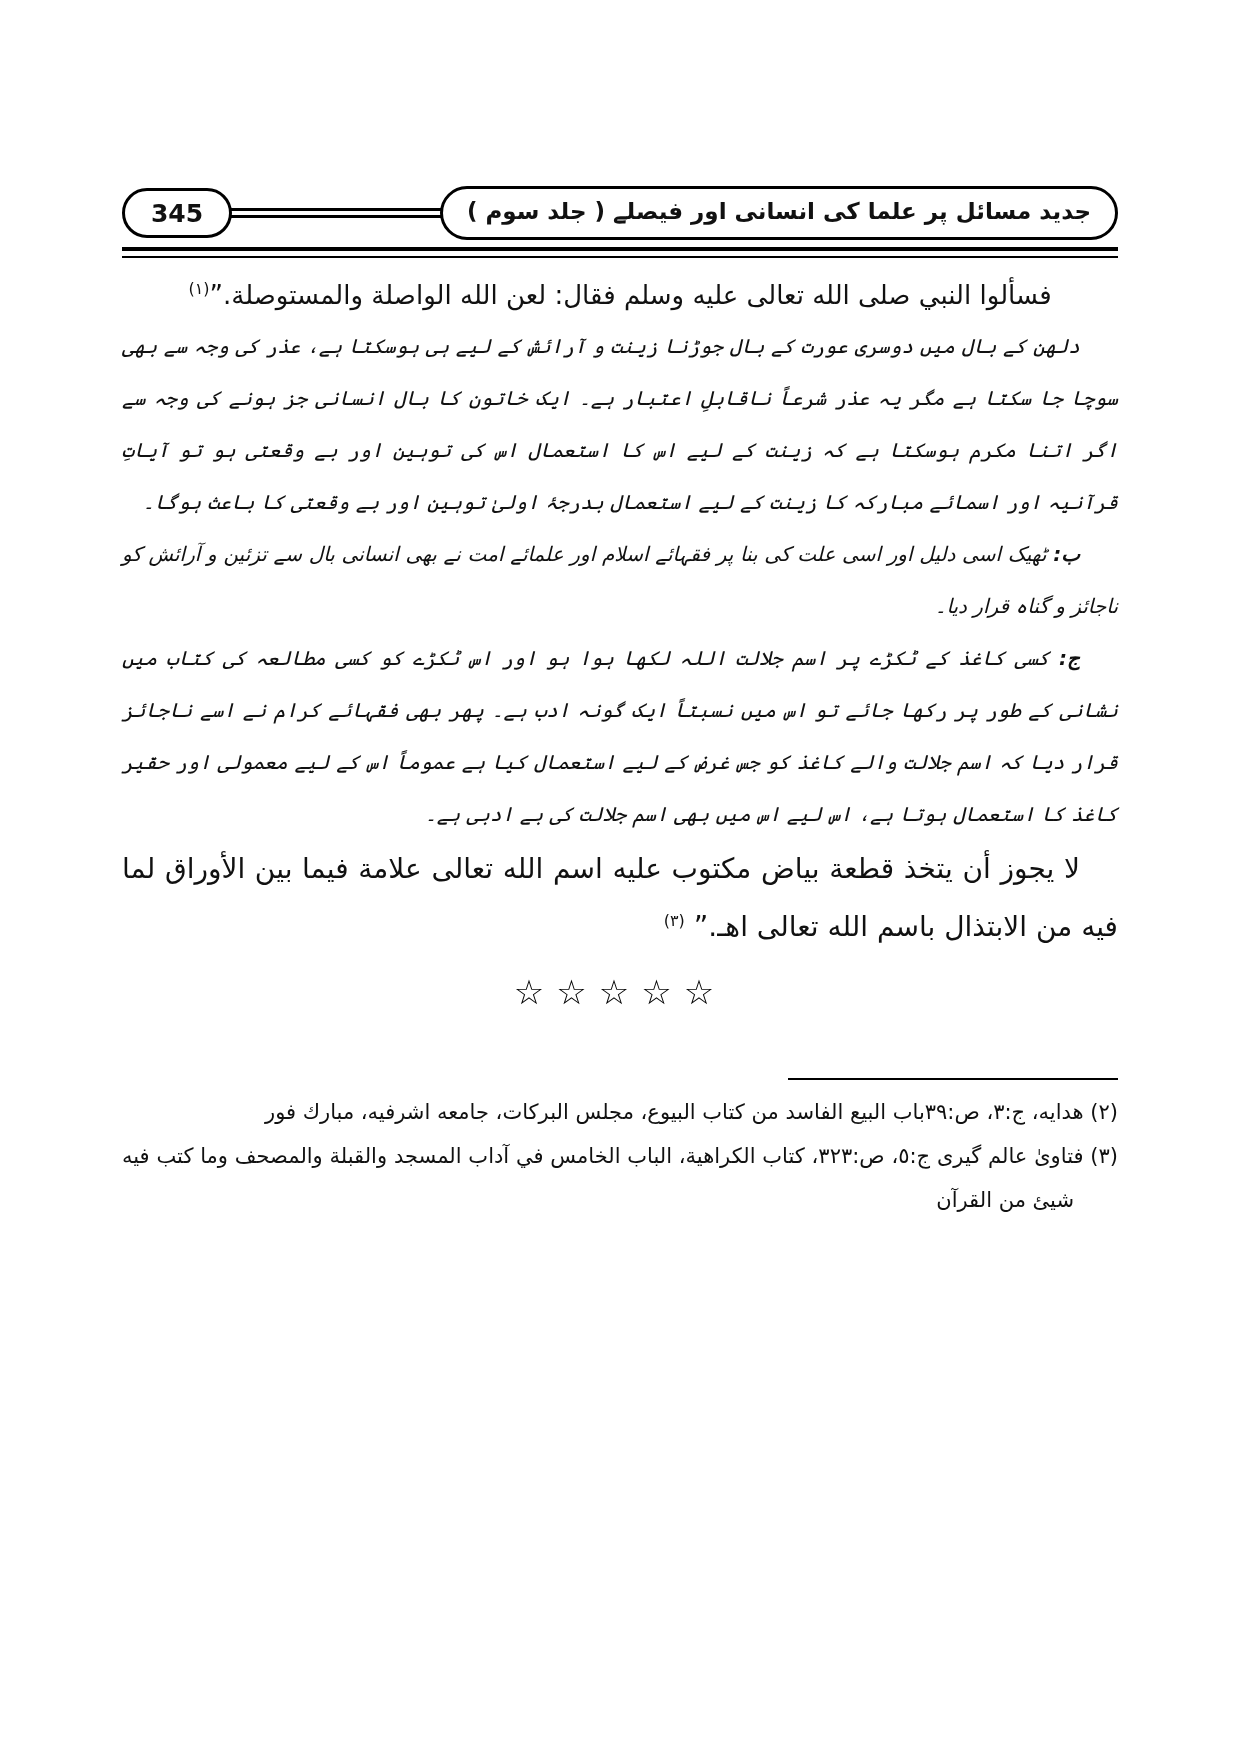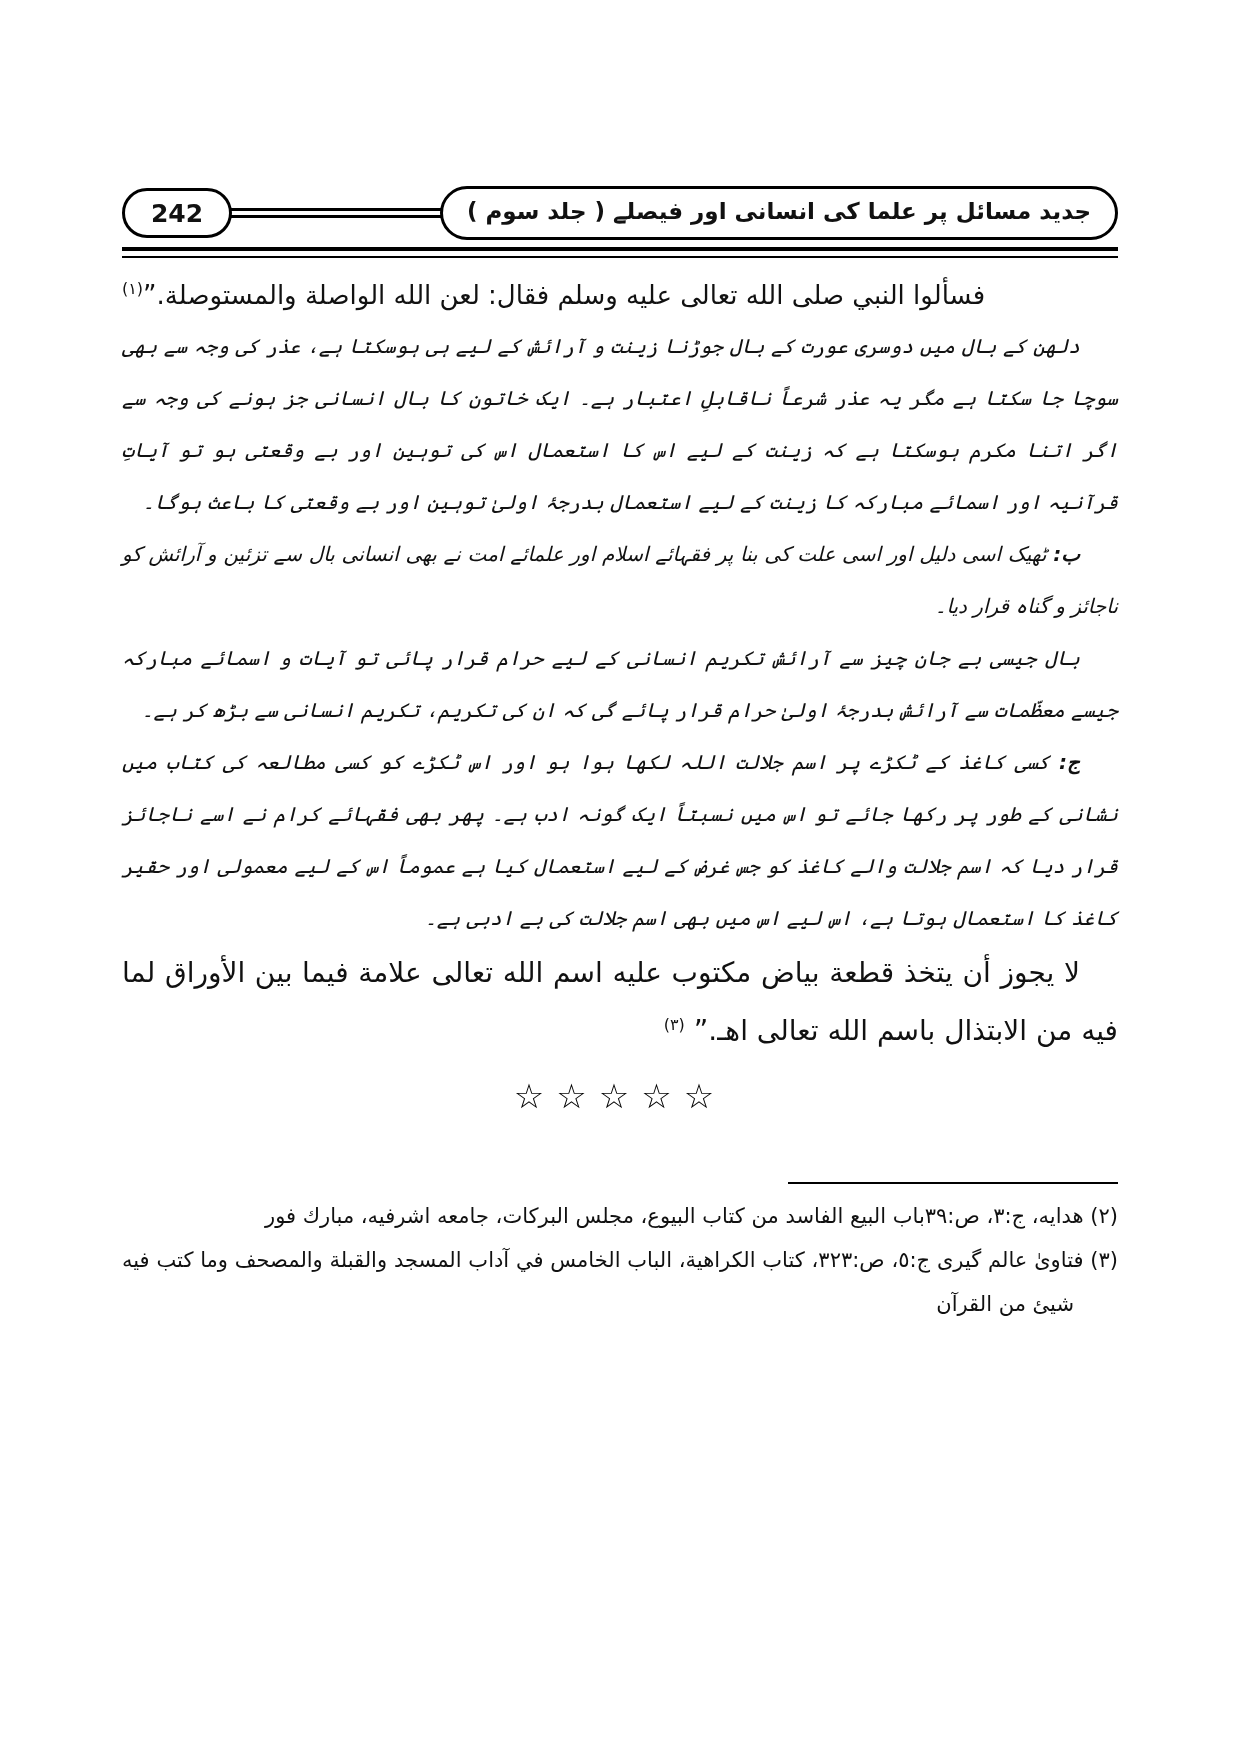--- a/index.html
+++ b/index.html
@@ -16,41 +16,41 @@
     display:flex; align-items:center; justify-content:center;
     box-sizing:border-box; position:relative; z-index:1;
   }
   .page-capsule { width:110px; height:50px; font-size:25px; font-weight:bold; }
   .title-capsule { height:54px; padding:2px 24px 6px 24px; font-size:23px; font-weight:bold; direction:rtl; white-space:nowrap; }
   .connector { flex:1; height:4px; border-top:3px solid #000; border-bottom:3px solid #000; margin:0 -6px; }
   .double-rule { margin-top:7px; height:5px; border-top:4px solid #000; border-bottom:2px solid #000; }
   
   .body { direction:rtl; margin-top:8px; }
   .body p { margin:0; }
-  .hadith-tail { font-size:26px; line-height:50px; text-align:left; padding-top:4px; }
+  .hadith-tail { font-size:26px; line-height:50px; text-align:center; padding-top:4px; }
   .urdu { font-size:20px; line-height:52px; text-align:justify; text-indent:38px;font-style:italic; }
   .heading { font-size:24px; line-height:54px; text-align:right; text-indent:38px; }
   .arabic-quote { font-size:28px; line-height:58px; text-align:justify; text-indent:38px; }
   .pmark { font-weight:bold; }
   sup.fnref { font-size:16px; vertical-align:super; line-height:0; }
   .stars { text-align:center; font-size:34px; letter-spacing:12px; margin-top:16px; color:#000; }
   
   .footnotes { direction:rtl; margin-top:66px; font-size:21px; line-height:44px; }
   .fn-rule { width:330px; border-top:2.5px solid #000; margin:0 0 10px auto; }
   .fn { text-align:justify; padding-right:44px; text-indent:-44px; margin:0; }
 </style>
 </head>
 <body>
 
 <div class="page">
 
   <header>
     <div class="header-row">
       <div class="capsule page-capsule">
-        <span>242</span>
+        <span>345</span>
       </div>
       <div class="connector"></div>
       <div class="capsule title-capsule">
         <span>جدید مسائل پر علما کی انسانی اور فیصلے ( جلد سوم )</span>
       </div>
     </div>
     <div class="double-rule"></div>
   </header>
 
   <main class="body">
@@ -59,21 +59,20 @@
 
     <p class="urdu">دلھن کے بال میں دوسری عورت کے بال جوڑنا زینت و آرائش کے لیے ہی ہوسکتا ہے، عذر کی وجہ سے بھی سوچا جا سکتا ہے مگر یہ عذر شرعاً ناقابلِ اعتبار ہے۔ ایک خاتون کا بال انسانی جز ہونے کی وجہ سے اگر اتنا مکرم ہوسکتا ہے کہ زینت کے لیے اس کا استعمال اس کی توہین اور بے وقعتی ہو تو آیاتِ قرآنیہ اور اسمائے مبارکہ کا زینت کے لیے استعمال بدرجۂ اولیٰ توہین اور بے وقعتی کا باعث ہوگا۔</p>
 
     <p class="urdu">
       <b class="pmark">ب:</b>
       <span>ٹھیک اسی دلیل اور اسی علت کی بنا پر فقہائے اسلام اور علمائے امت نے بھی انسانی بال سے تزئین و آرائش کو ناجائز و گناہ قرار دیا۔</span>
     </p>
 
 
 
-    <p class="urdu">بال جیسی بے جان چیز سے آرائش تکریم انسانی کے لیے حرام قرار پائی تو آیات و اسمائے مبارکہ جیسے معظّمات سے آرائش بدرجۂ اولیٰ حرام قرار پائے گی کہ ان کی تکریم، تکریم انسانی سے بڑھ کر ہے۔</p>
 
     <p class="urdu">
       <b class="pmark">ج:</b>
       <span>کسی کاغذ کے ٹکڑے پر اسم جلالت اللہ لکھا ہوا ہو اور اس ٹکڑے کو کسی مطالعہ کی کتاب میں نشانی کے طور پر رکھا جائے تو اس میں نسبتاً ایک گونہ ادب ہے۔ پھر بھی فقہائے کرام نے اسے ناجائز قرار دیا کہ اسم جلالت والے کاغذ کو جس غرض کے لیے استعمال کیا ہے عموماً اس کے لیے معمولی اور حقیر کاغذ کا استعمال ہوتا ہے، اس لیے اس میں بھی اسم جلالت کی بے ادبی ہے۔</span>
     </p>
 
 
     <p class="arabic-quote"><span>لا يجوز أن يتخذ قطعة بياض مكتوب عليه اسم الله تعالى علامة فيما بين الأوراق لما فيه من الابتذال باسم الله تعالى اهـ.”</span> <sup class="fnref">(٣)</sup></p>
 
     <div class="stars">☆☆☆☆☆</div>

